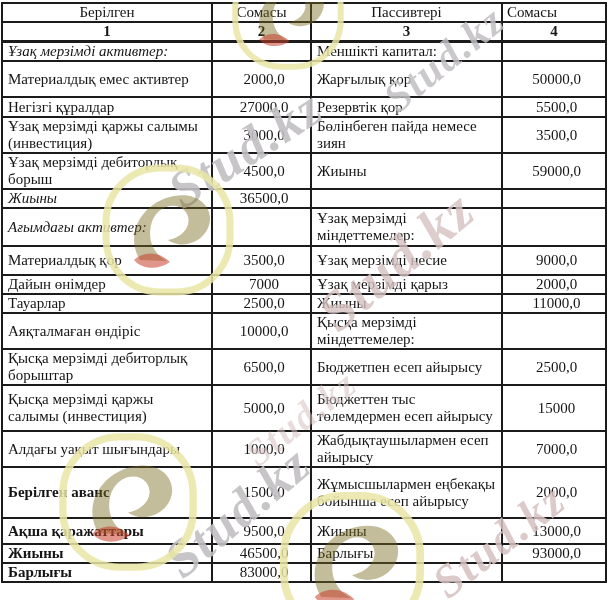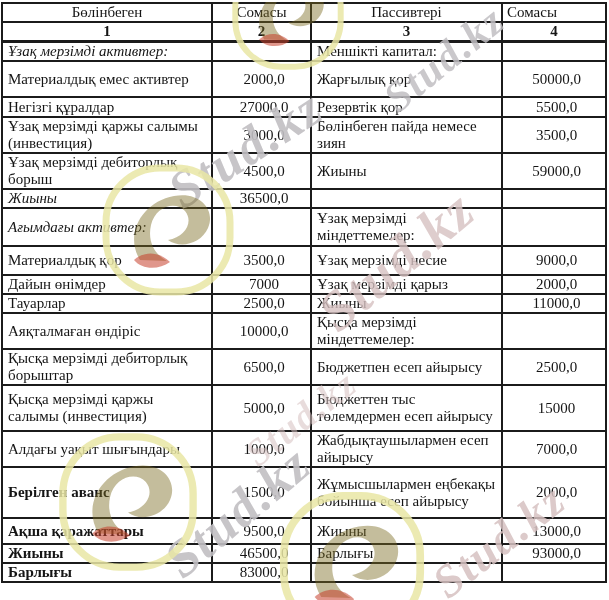--- a/index.html
+++ b/index.html
@@ -52,21 +52,21 @@
 
   <table class="balance">
     <colgroup>
       <col class="c1">
         <col class="c2">
         <col class="c3">
         <col class="c4">
     </colgroup>
     <thead>
       <tr class="hdr-row">
-        <th>Бөлінбеген</th>
+        <th>Берілген</th>
         <th>Сомасы</th>
         <th>Пассивтері</th>
         <th class="left">Сомасы</th>
       </tr>
       <tr class="num-row">
         <th>1</th>
         <th>2</th>
         <th>3</th>
         <th>4</th>
       </tr>

